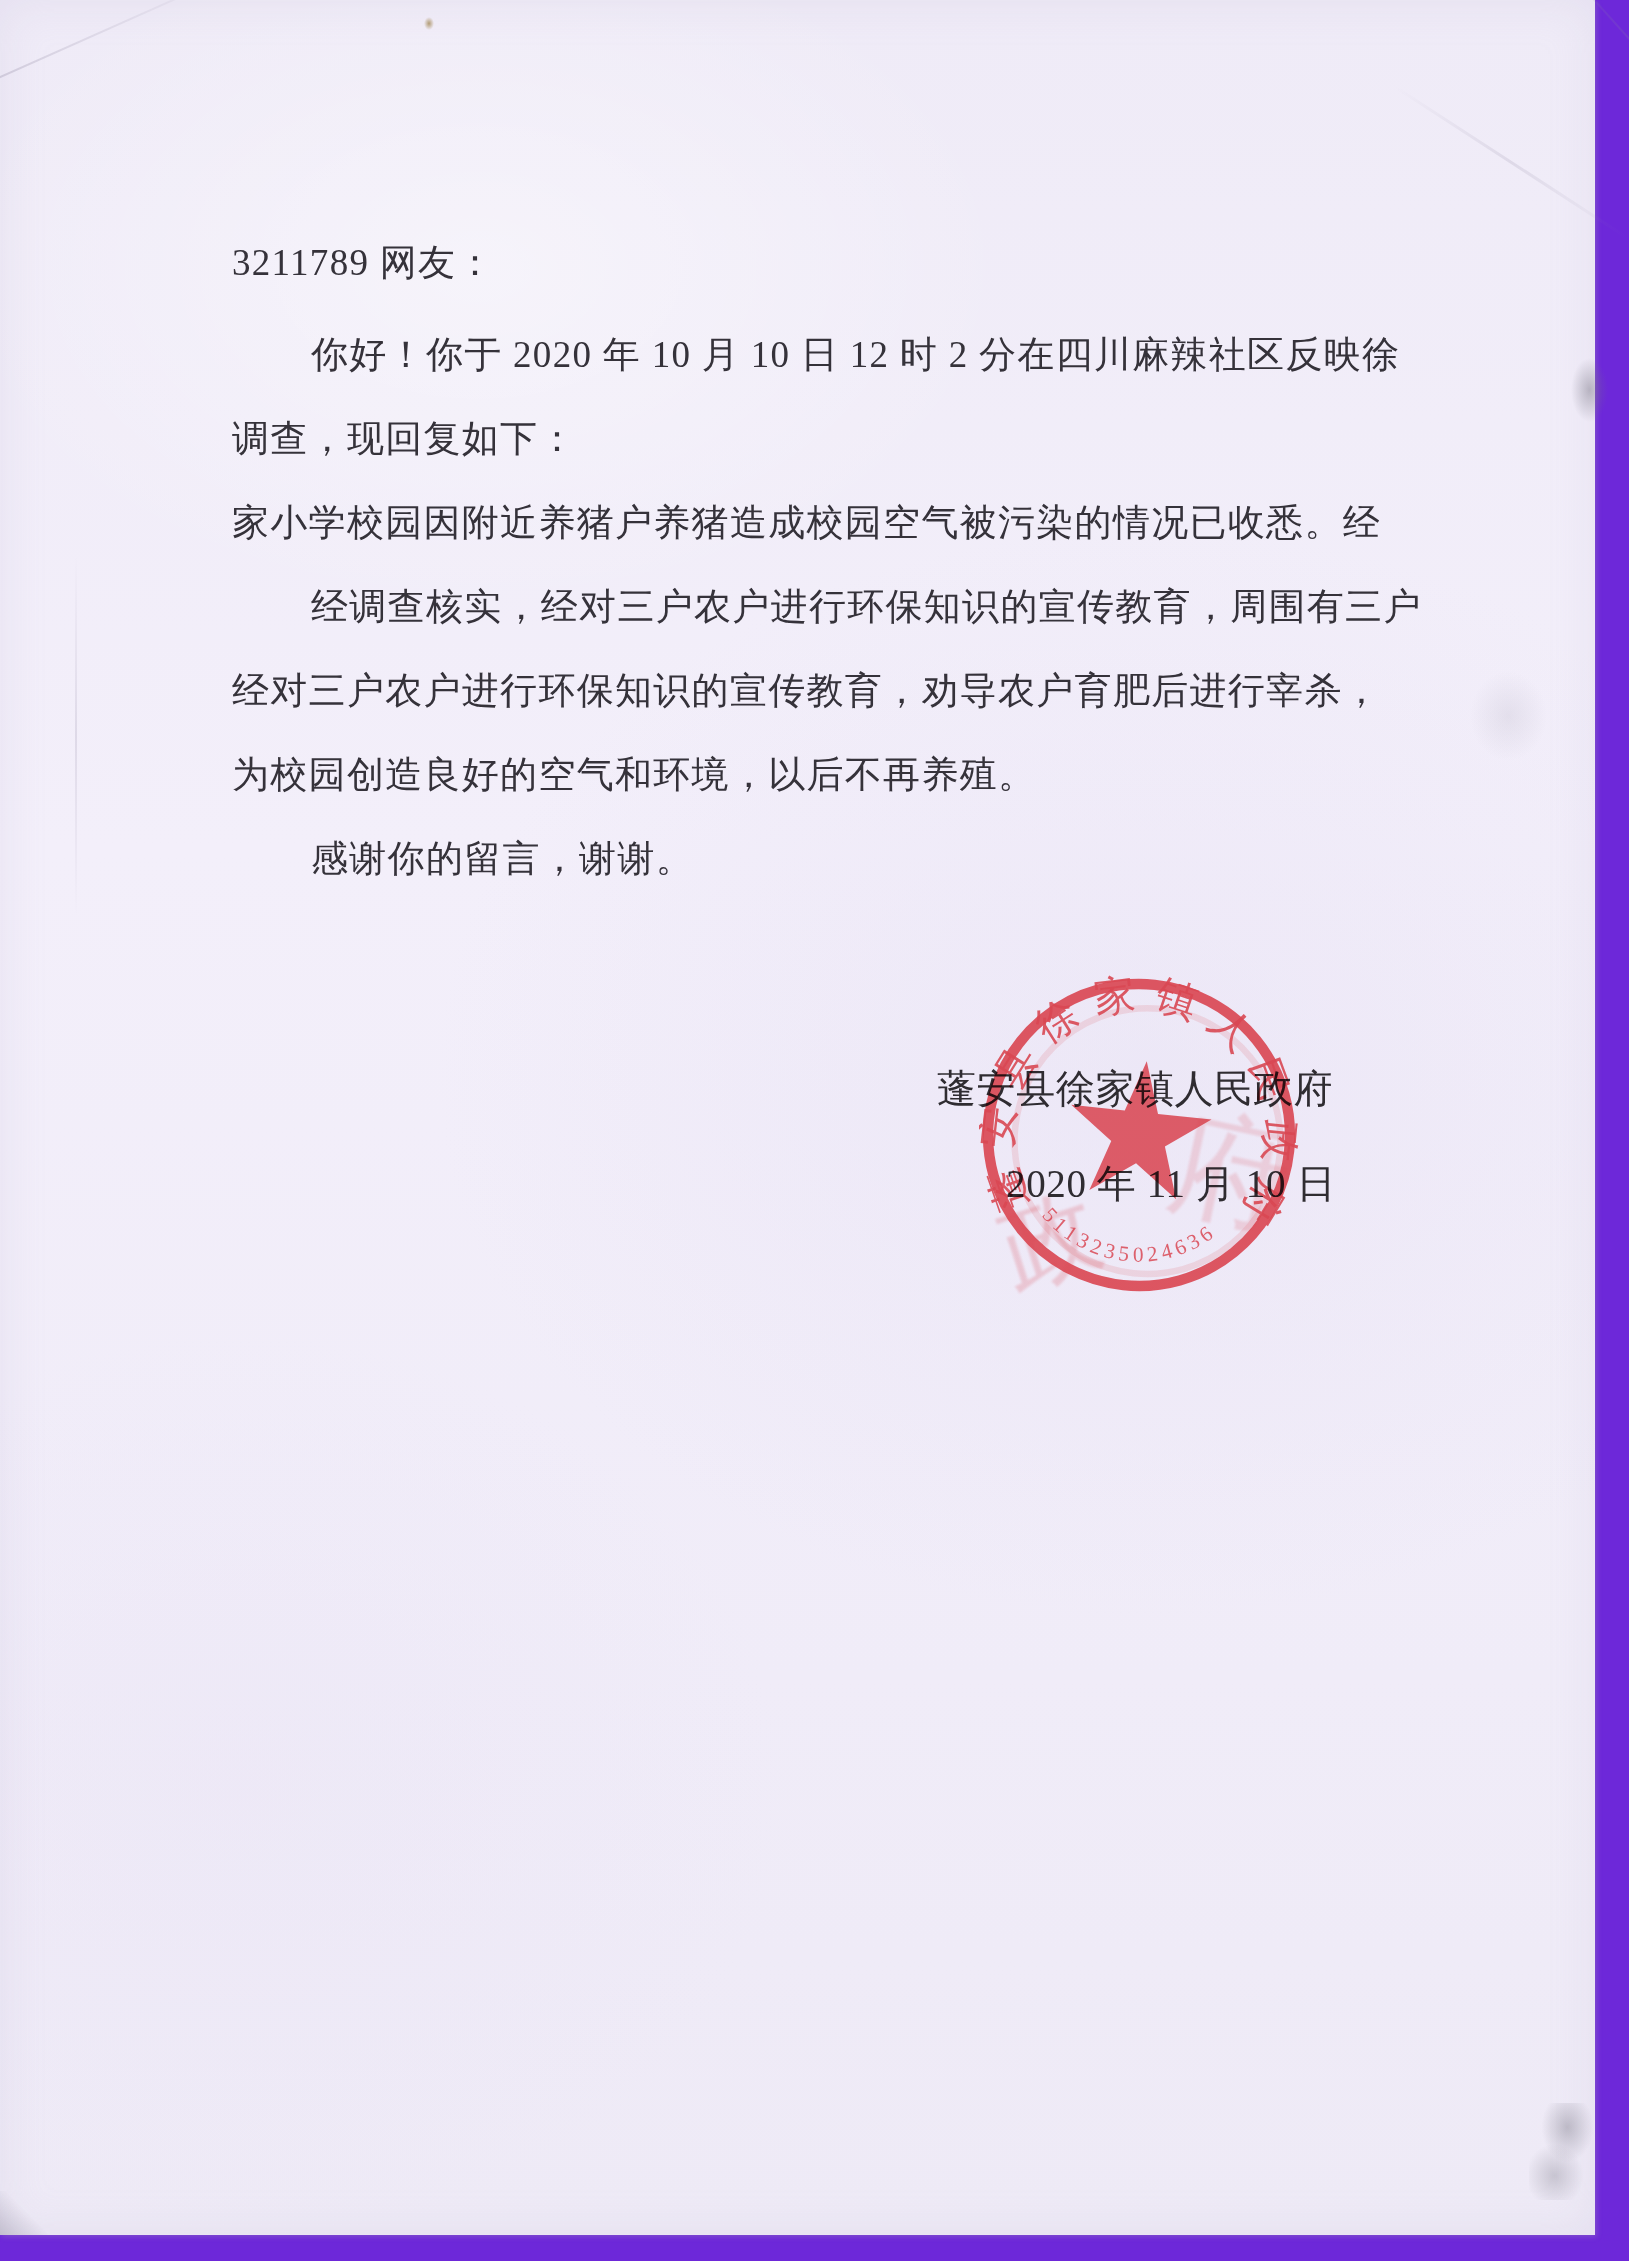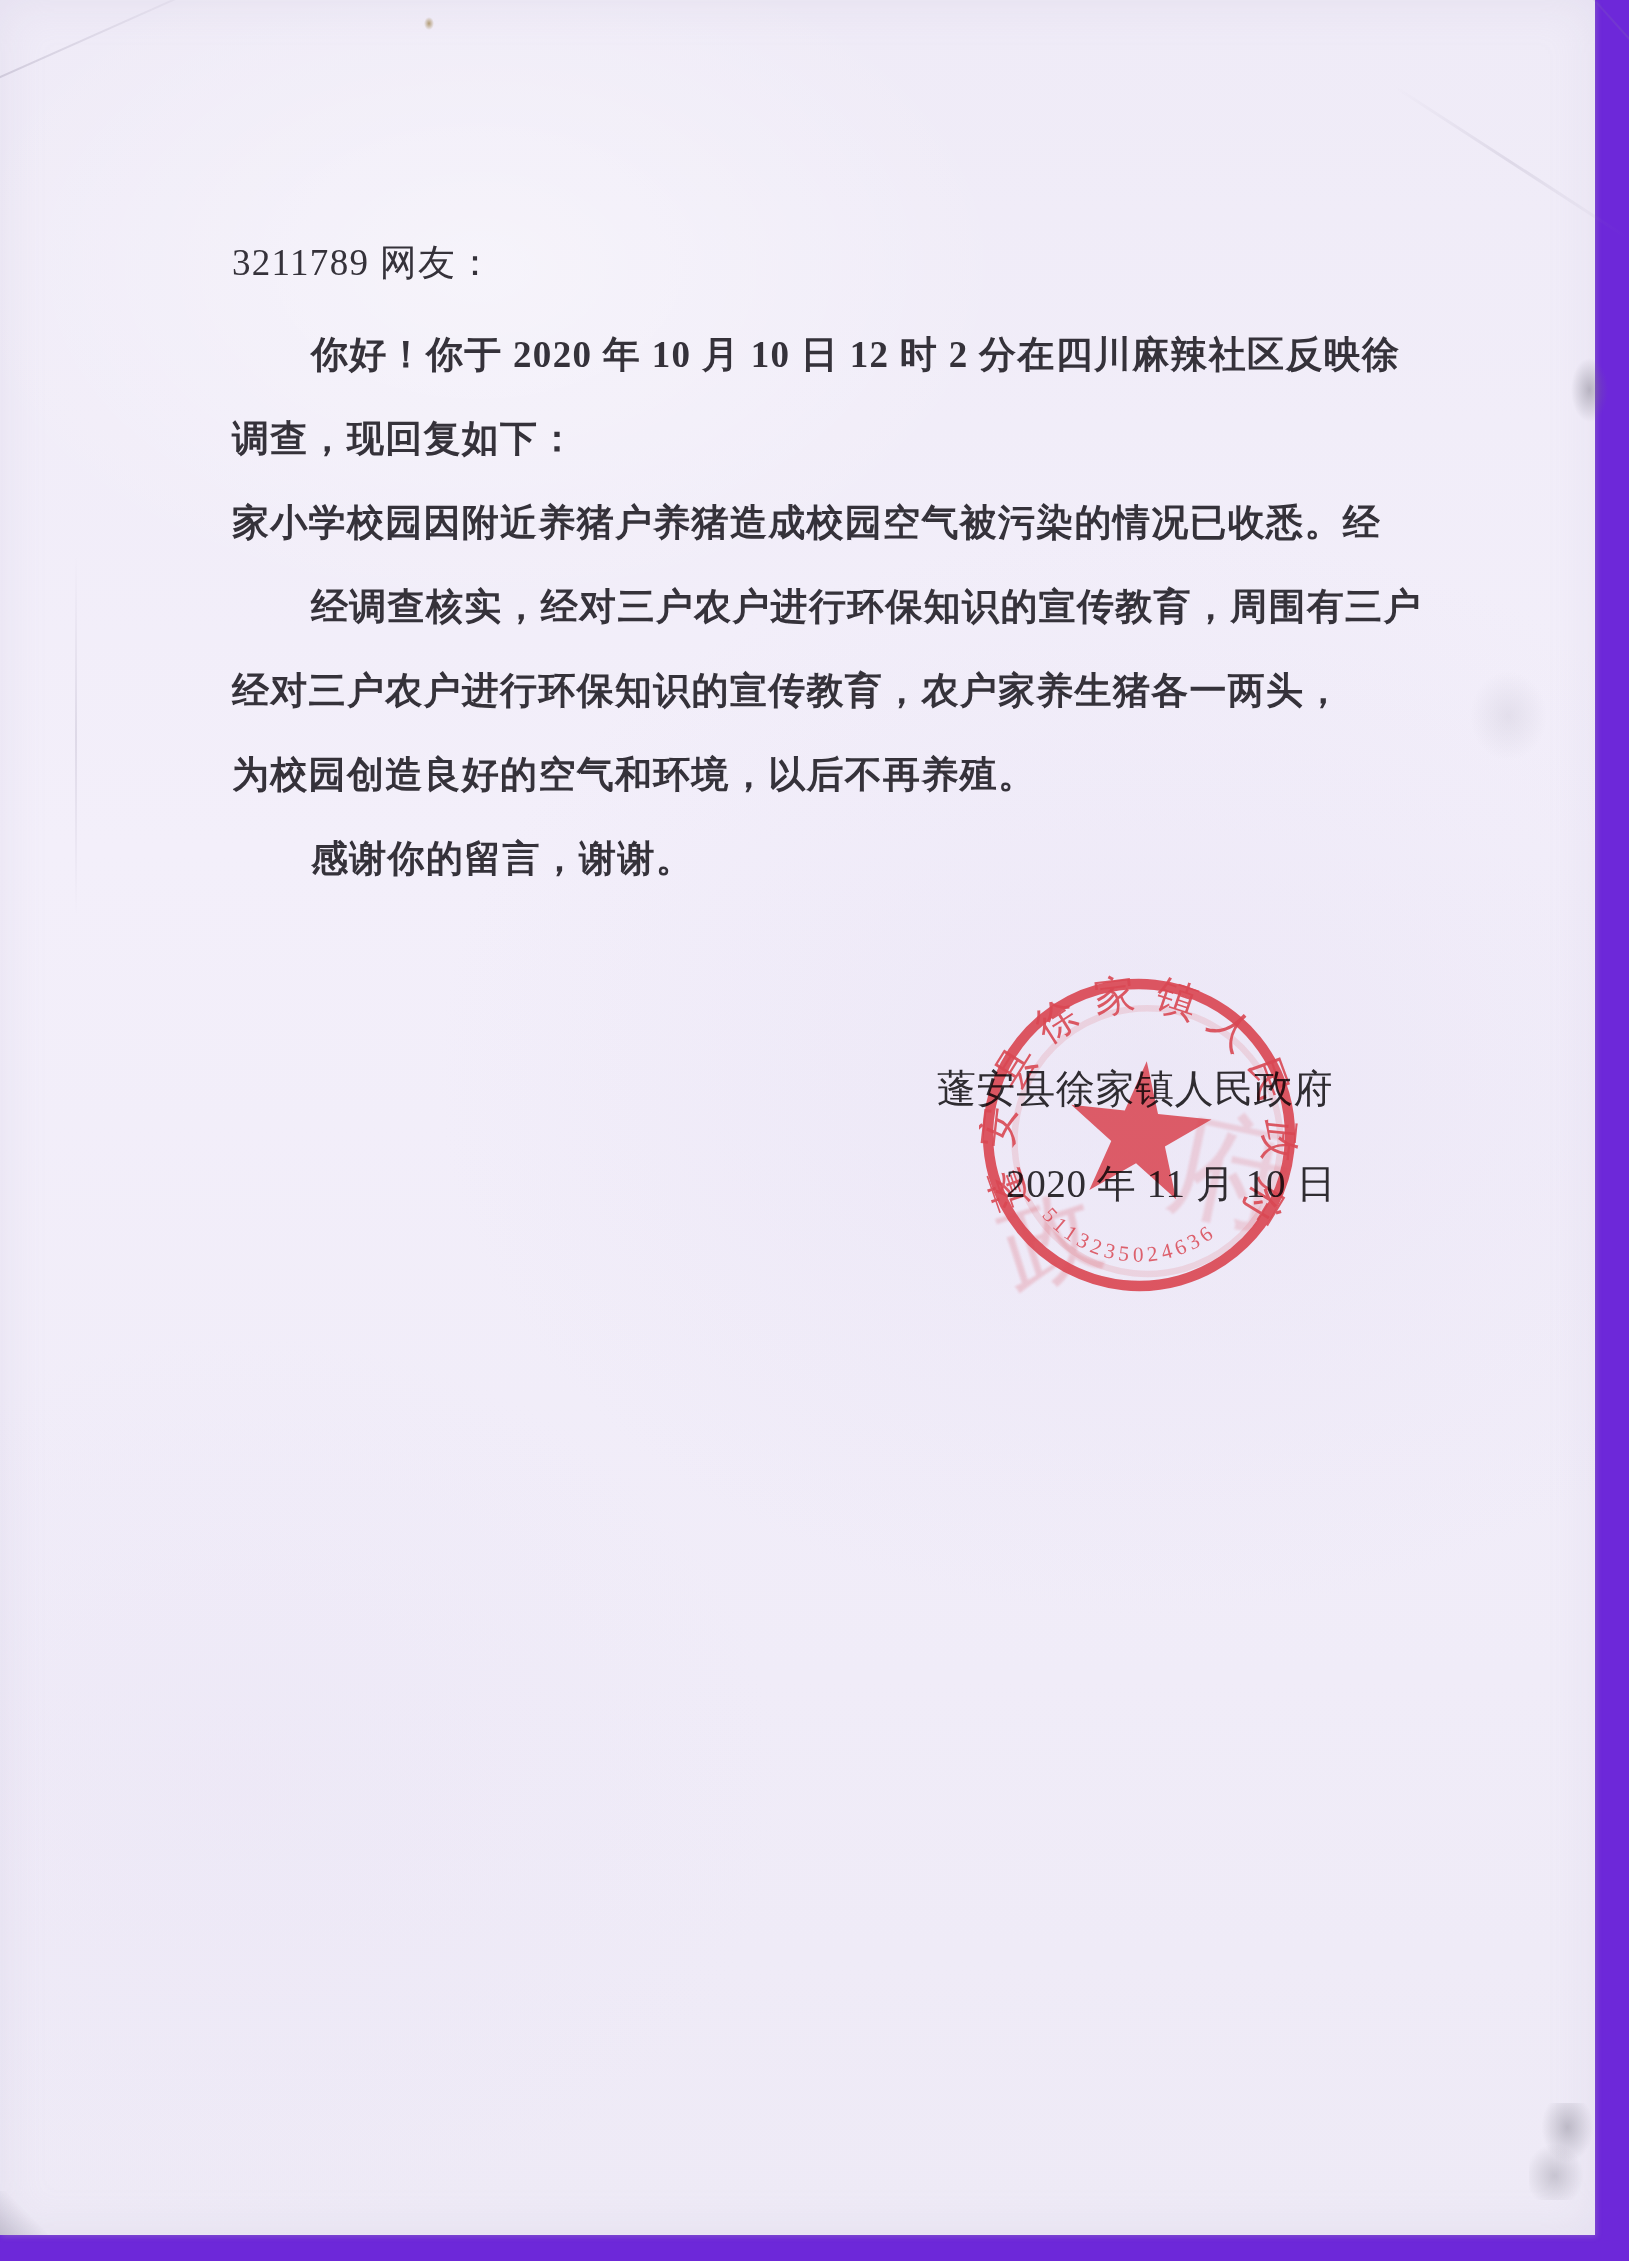--- a/index.html
+++ b/index.html
@@ -41,21 +41,21 @@
   .c9{left:1477px;top:-13px;width:213px;height:1.9px;transform:rotate(48deg);
       background:linear-gradient(90deg,rgba(140,132,158,0),rgba(140,132,158,.22));}
 
   
   .letter{
     position:absolute;left:232px;top:221px;width:1170px;
     color:#35323a;font-size:37px;letter-spacing:1.3px;
   }
   .line{height:84px;line-height:84px;white-space:nowrap;}
   .indent{padding-left:79px;}
-  .body-lines{margin-top:7.7px;font-weight:bold;}
+  .body-lines{margin-top:7.7px;}
 
   .signature{
     position:absolute;left:934px;top:1066px;width:402px;z-index:2;
     text-align:center;font-size:39px;letter-spacing:0.6px;color:#2f2c31;line-height:46px;
   }
   .sign-date{
     position:absolute;left:934px;top:1159px;width:402px;z-index:2;
     text-align:right;font-size:39px;letter-spacing:0.6px;color:#2f2c31;line-height:50px;
   }
 
@@ -92,21 +92,21 @@
     <div class="crease c8"></div>
     <div class="crease c9"></div>
 
     <div class="letter">
       <div class="line">3211789 网友：</div>
       <div class="body-lines">
           <div class="line indent">你好！你于 2020 年 10 月 10 日 12 时 2 分在四川麻辣社区反映徐</div>
           <div class="line">调查，现回复如下：</div>
           <div class="line">家小学校园因附近养猪户养猪造成校园空气被污染的情况已收悉。经</div>
           <div class="line indent">经调查核实，经对三户农户进行环保知识的宣传教育，周围有三户</div>
-          <div class="line">经对三户农户进行环保知识的宣传教育，农户家养生猪各一两头，</div>
+          <div class="line">经对三户农户进行环保知识的宣传教育，劝导农户育肥后进行宰杀，</div>
           <div class="line">为校园创造良好的空气和环境，以后不再养殖。</div>
           <div class="line indent">感谢你的留言，谢谢。</div>
         </div>
     </div>
 
     <div class="signature">蓬安县徐家镇人民政府</div>
     <div class="sign-date">2020 年 11 月 10 日</div>
 
     <div class="seal">
       <svg viewBox="-248 -248 496 496" width="320" height="320">

